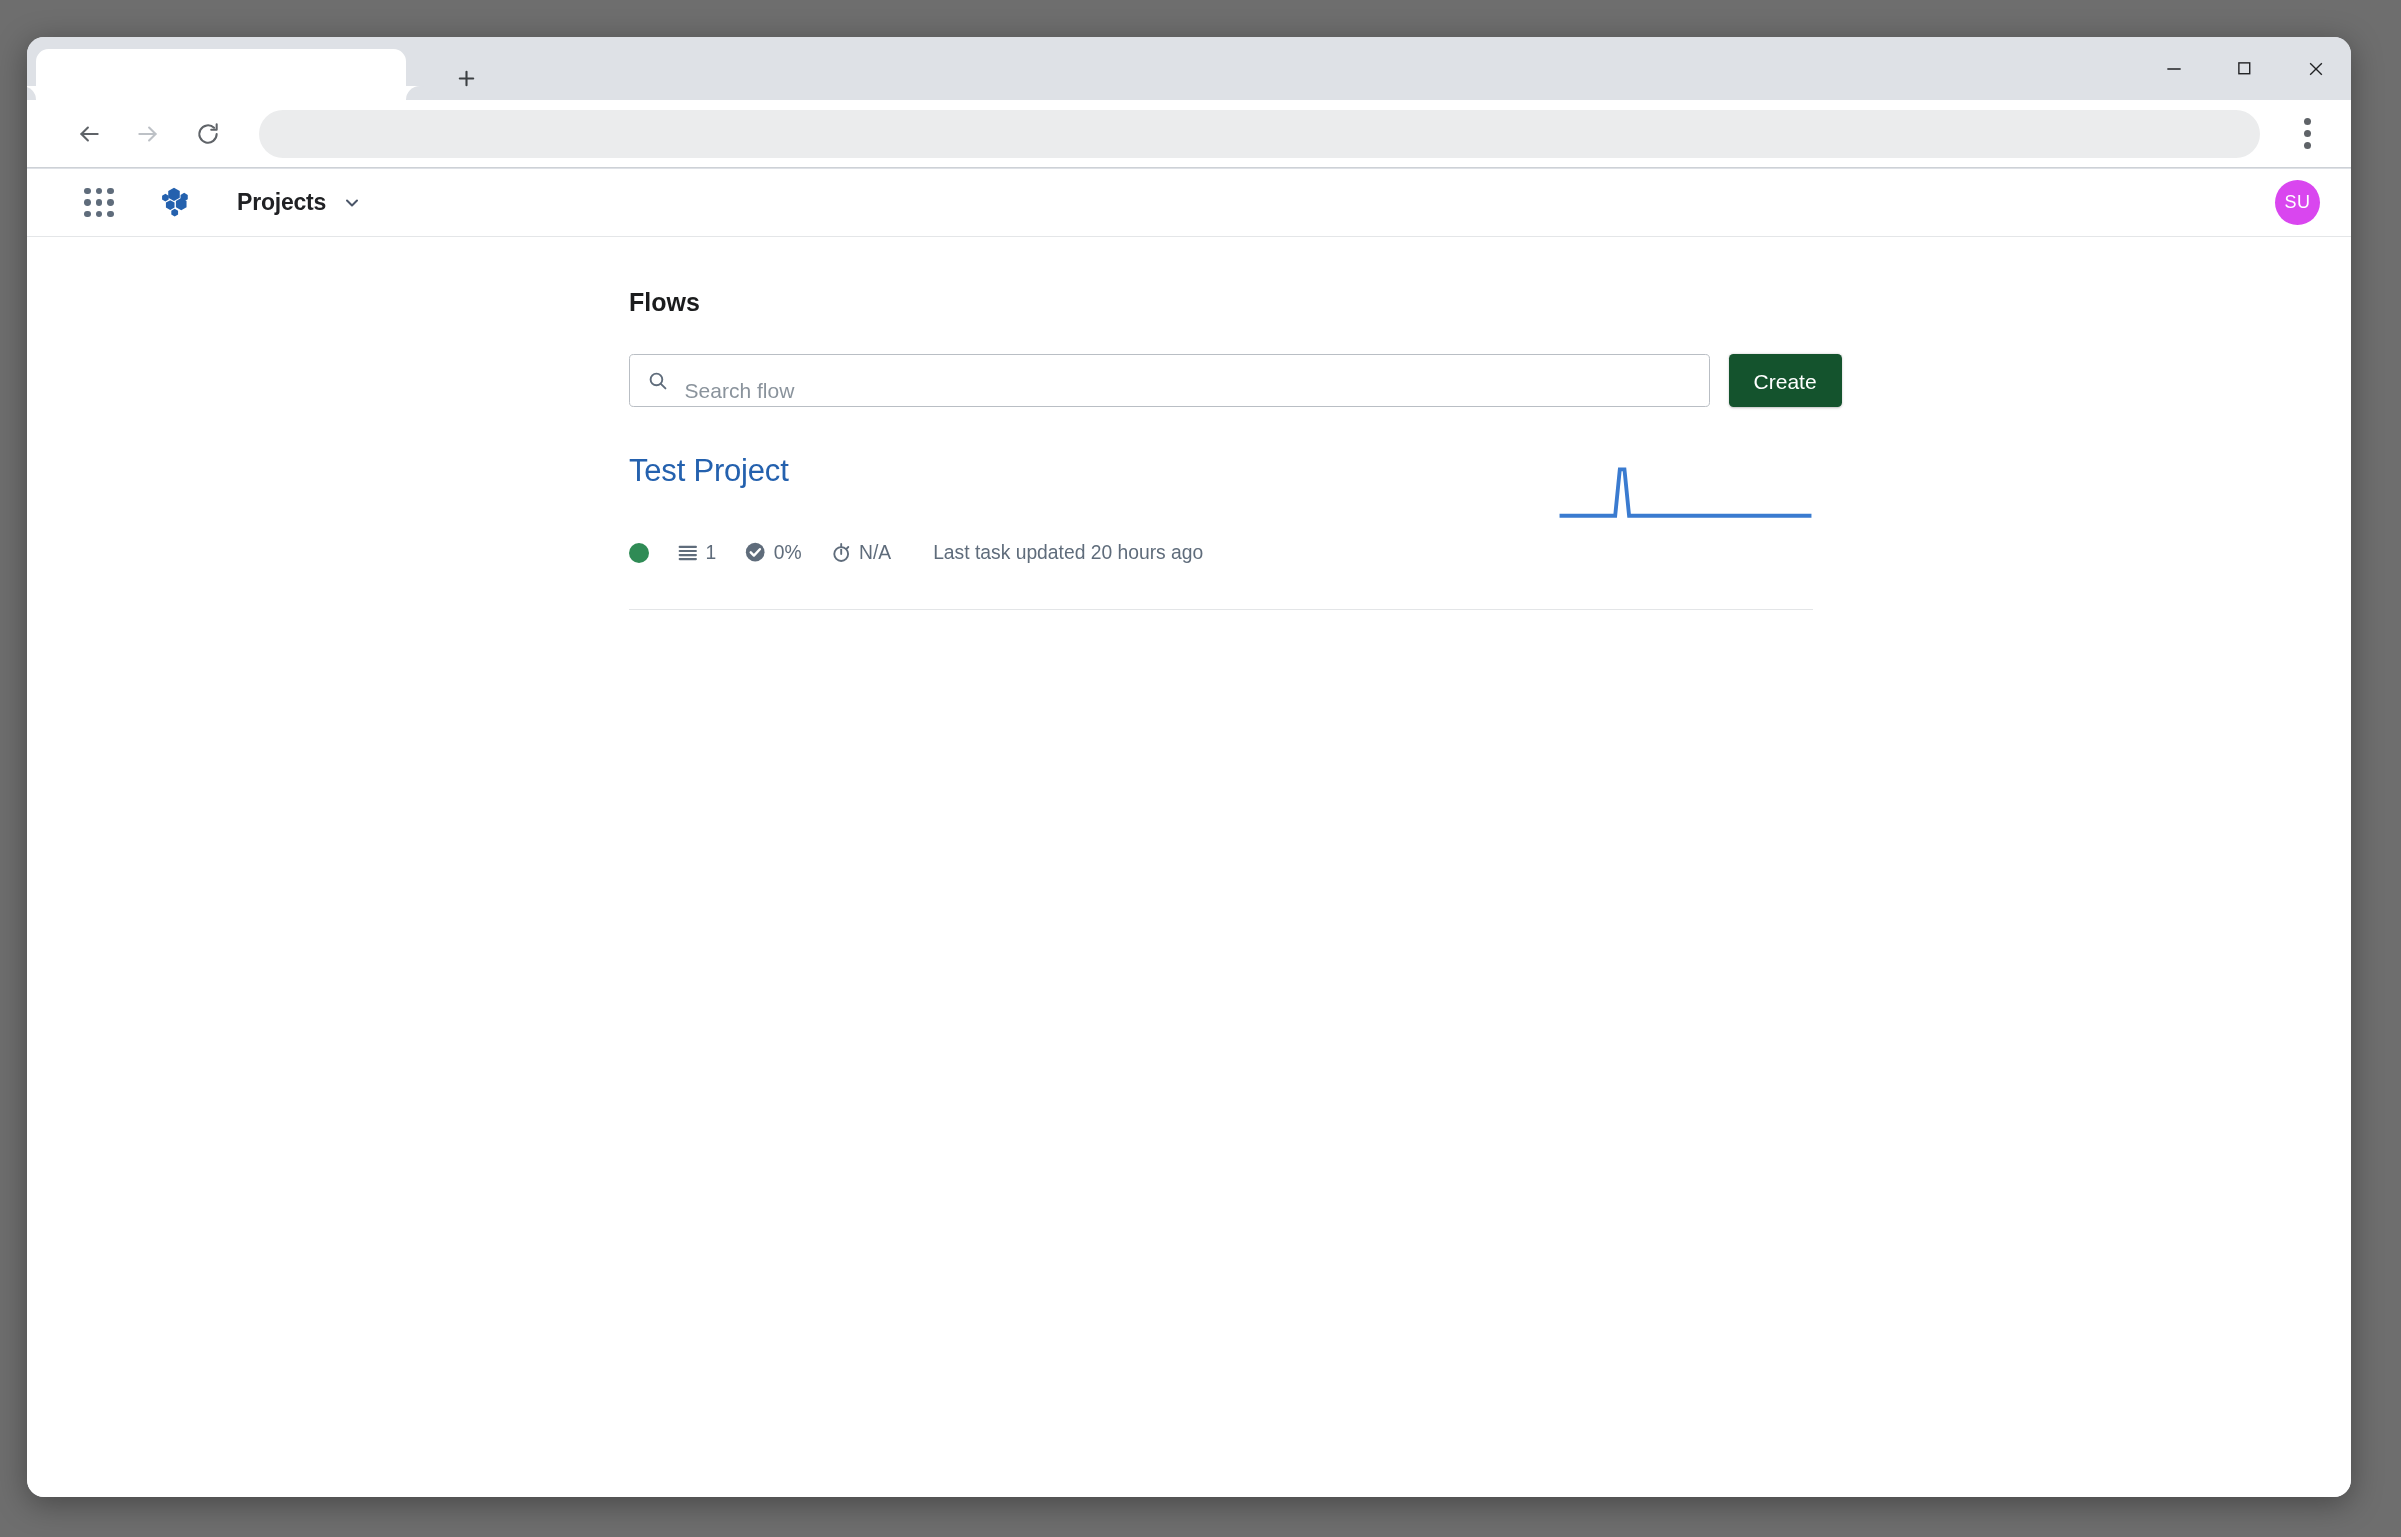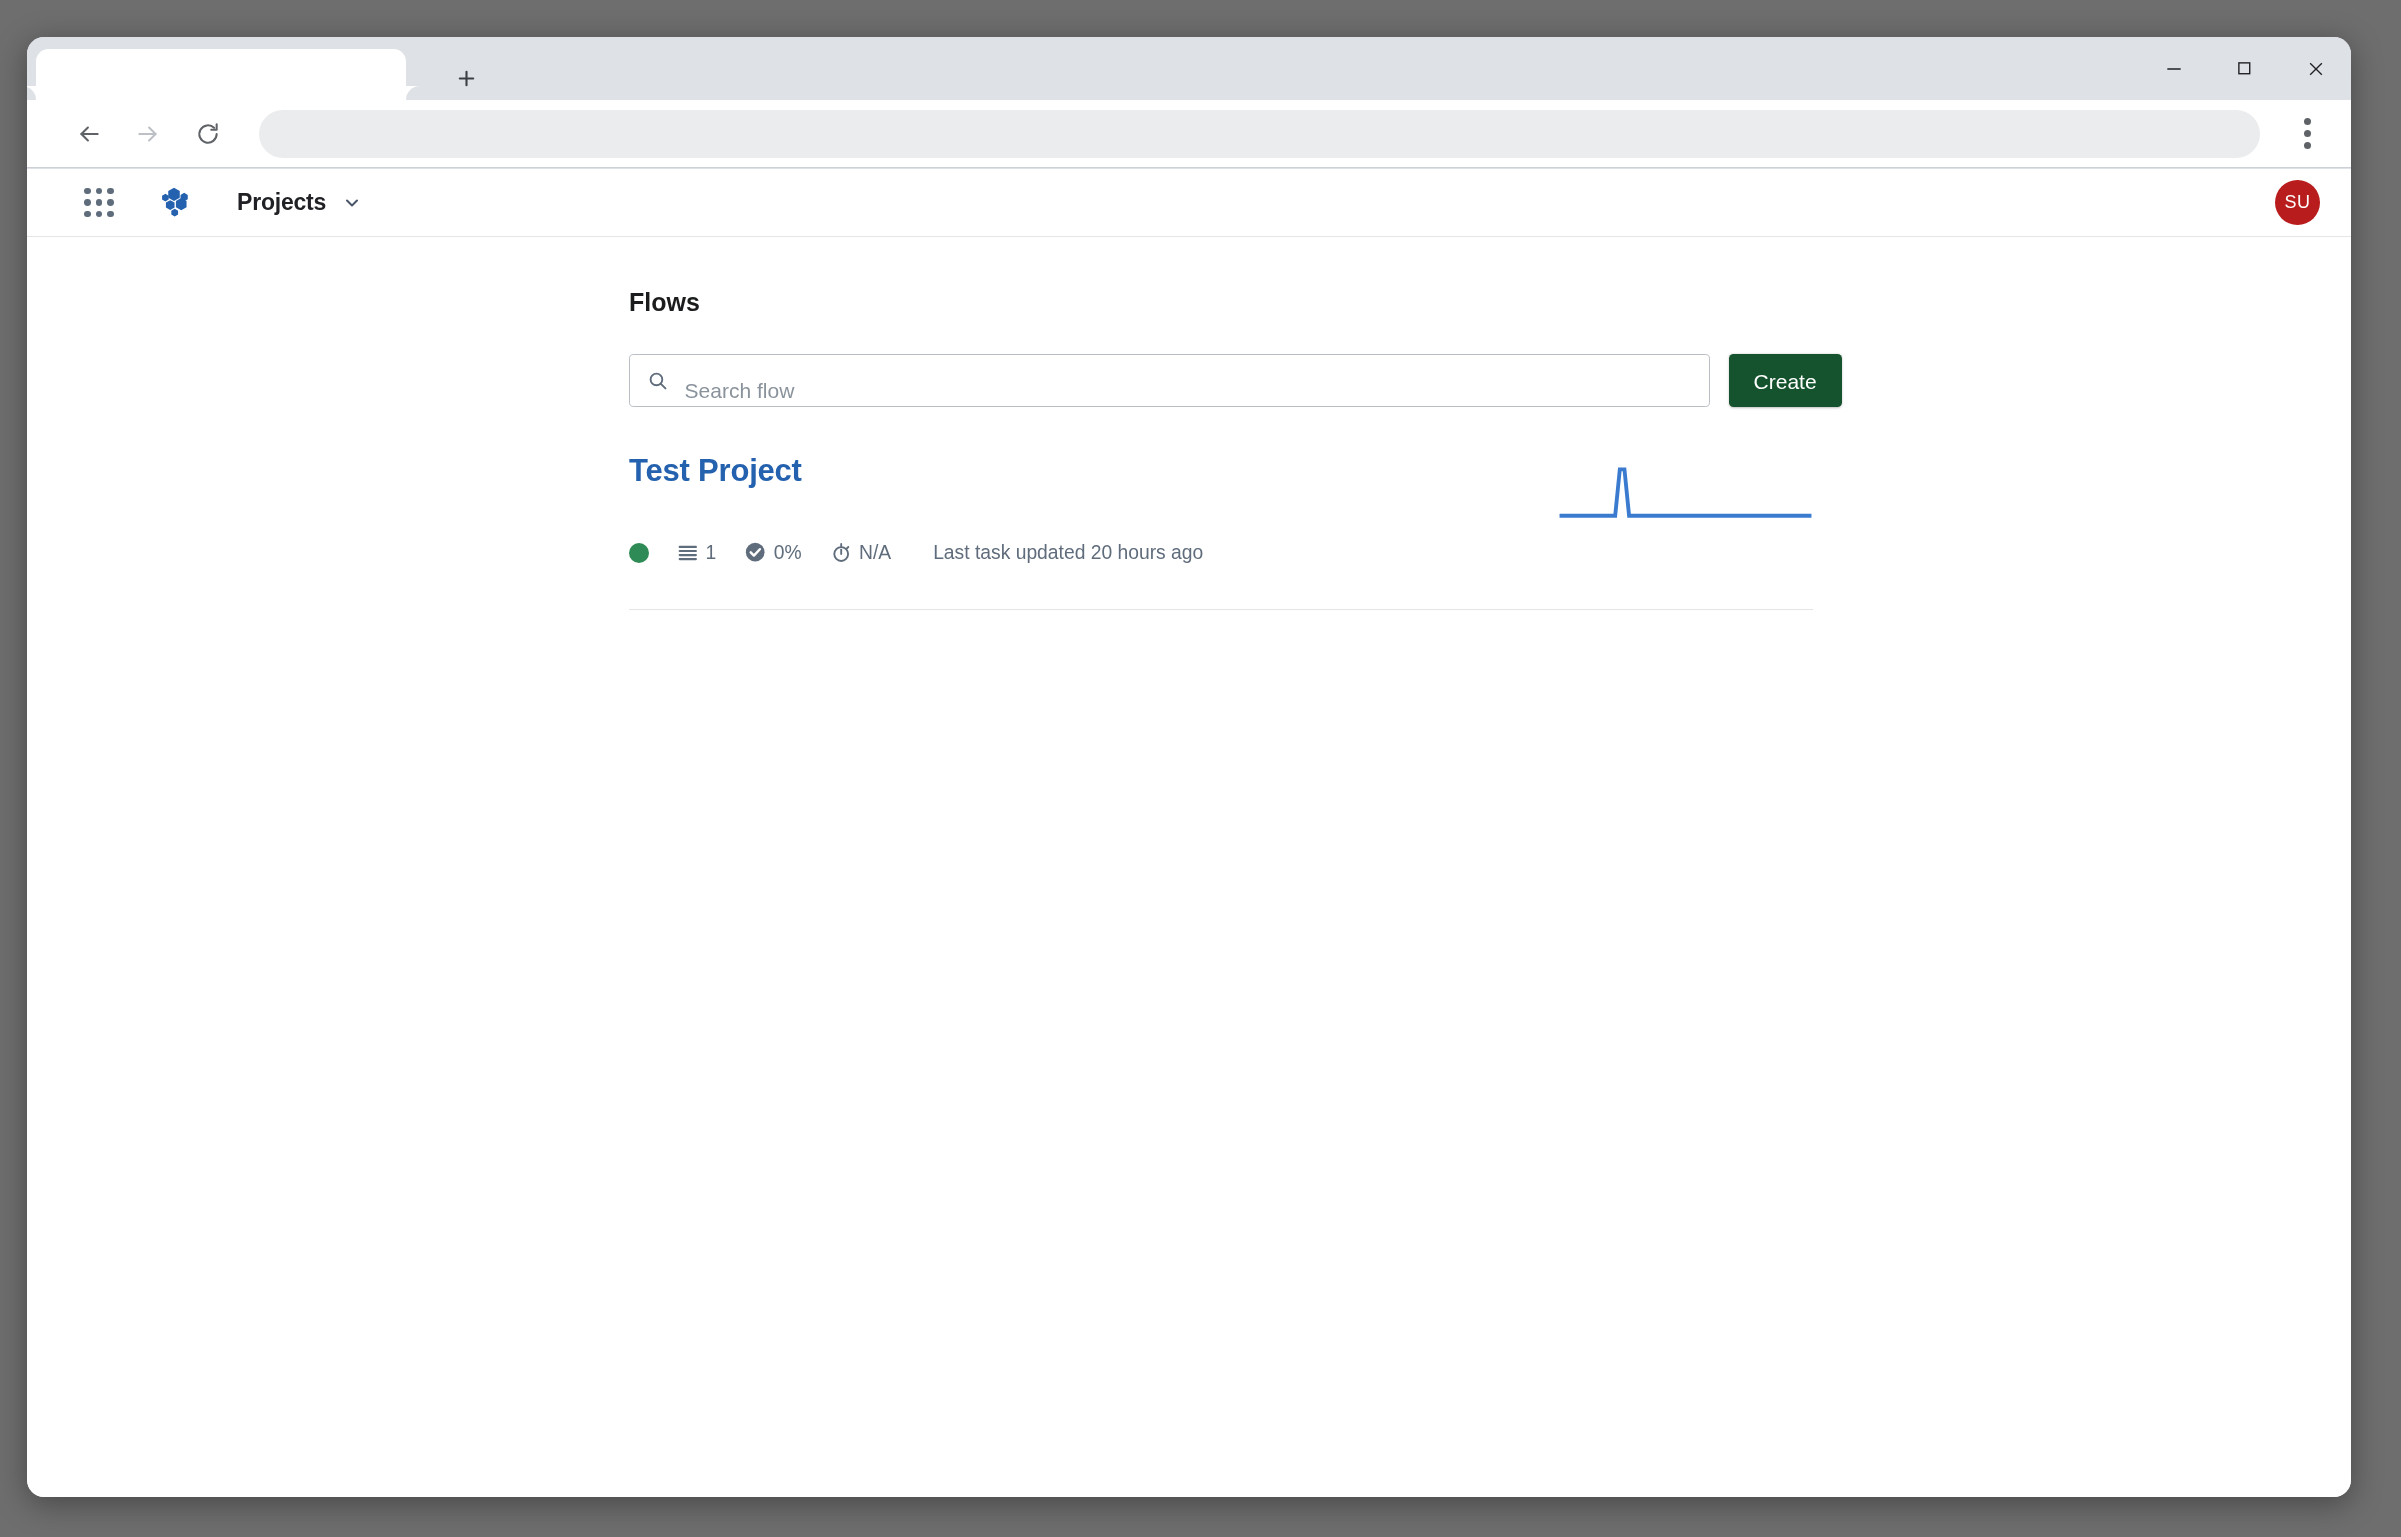--- a/index.html
+++ b/index.html
@@ -135,21 +135,21 @@
     font-size: 23px;
     font-weight: bold;
     color: #202124;
     letter-spacing: -0.2px;
   }
   .title-caret { margin-left: 15.5px; display:flex; align-items:center; color:#5f6c7b; }
   .spacer { flex: 1; }
   .avatar {
     width: 45px; height: 45px;
     border-radius: 50%;
-    background: #b91c1c;
+    background: #d946ef;
     color: #ffffff;
     font-size: 18px;
     display: flex; align-items: center; justify-content: center;
     letter-spacing: 0.4px;
   }
 
   
   .content {
     padding-top: 51px;
     padding-left: 602px;
@@ -197,21 +197,21 @@
 
   
   .flow-list { margin-top: 48px; width: 1184px; }
   .flow-item { padding-bottom: 0; }
   .flow-top {
     display: flex; align-items: flex-start; justify-content: space-between;
     height: 74px;
   }
   .flow-name {
     font-size: 31px;
-    font-weight: bold;
+    font-weight: normal;
     color: #2461ae;
     letter-spacing: -0.2px;
     text-decoration: none;
     line-height: 1;
   }
   .sparkline { margin-top: 4.6px; }
 
   .flow-meta {
     display: flex; align-items: center;
     margin-top: 12.4px;

